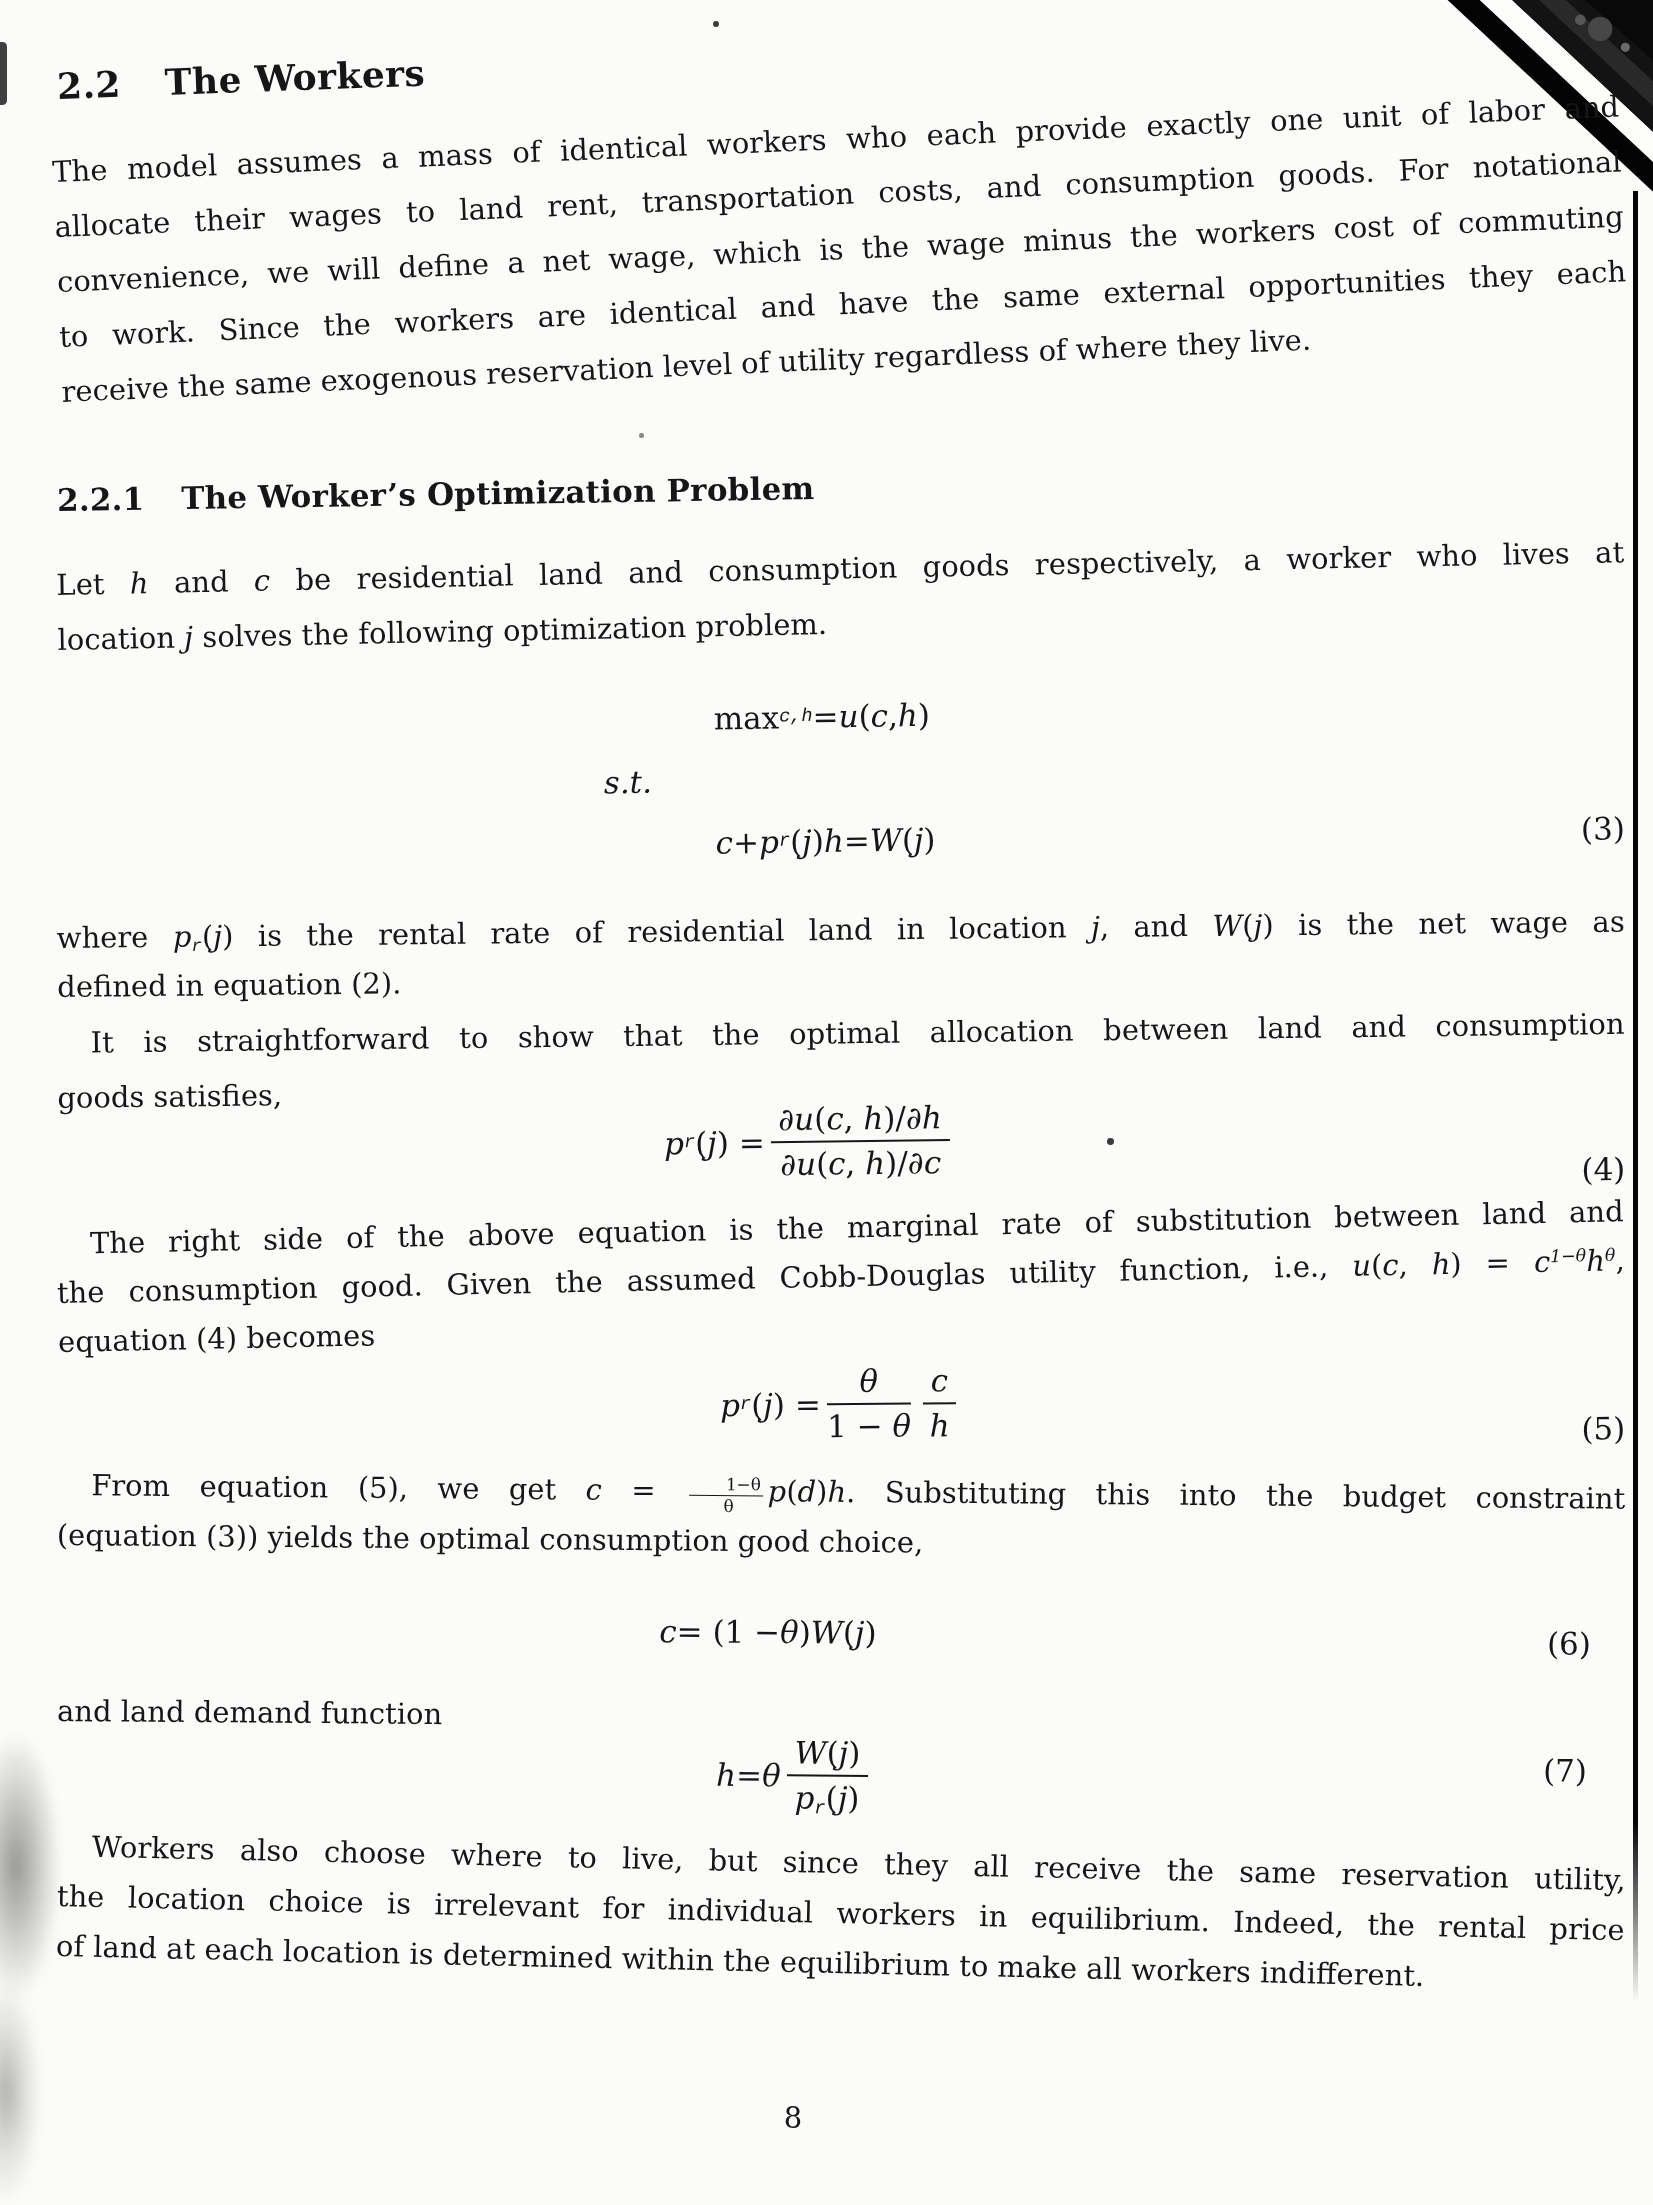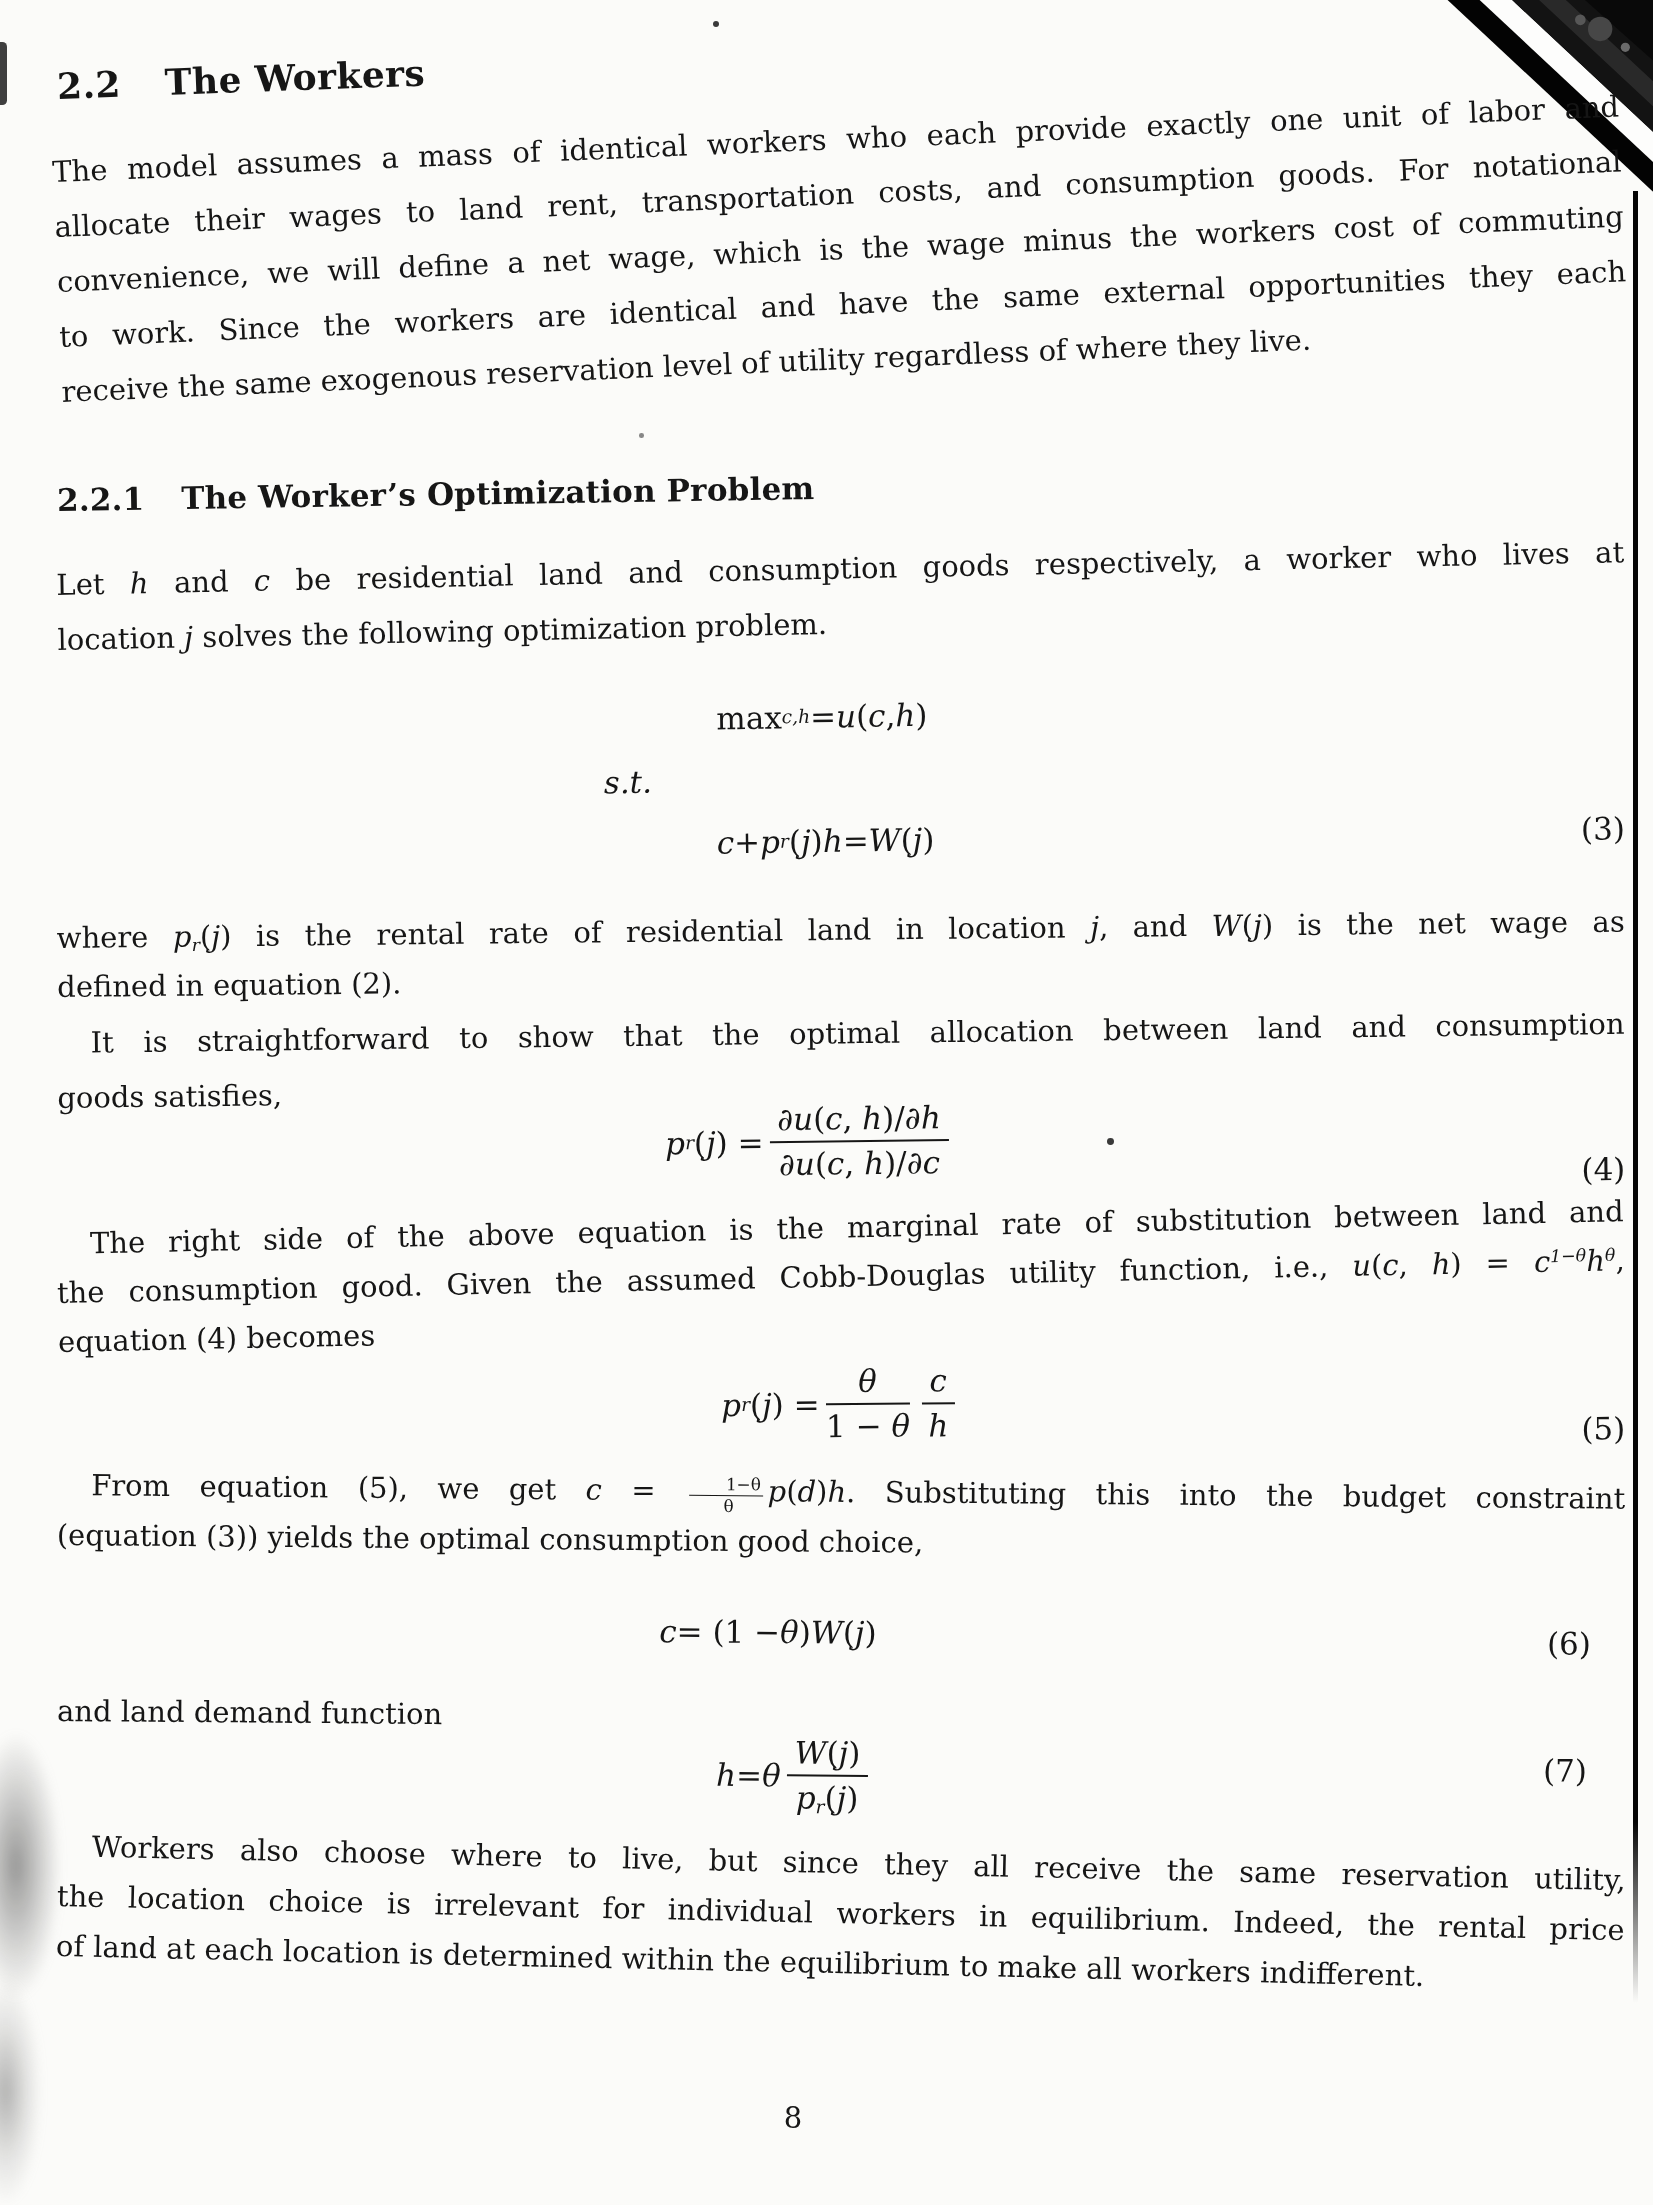--- a/index.html
+++ b/index.html
@@ -18,21 +18,21 @@
   
   .para{font-size:29px;}
   .para .line{
     line-height:var(--lh,50px);
     text-align:justify;text-align-last:justify;
     white-space:nowrap;
   }
   .para .line.last{text-align-last:left;white-space:normal;}
   .para.indent .line:first-child{text-indent:34px;}
   .para i{font-style:italic;}
-  sub{font-size:.6em;vertical-align:-.25em;line-height:0;}
+  sub{font-size:.6em;vertical-align:-.25em;line-height:0;font-family:Liberation Mono, monospace;}
   sup{font-size:.6em;vertical-align:.55em;line-height:0;}
   
   .para .frac{font-size:.58em;margin:0 4.6px;transform:translateY(2.3px);}
   .para .frac .fnum{border-bottom:1.5px solid #161616;padding:0 2.3px 1.5px;}
   .para .frac .fden{padding-top:1.5px;}
   
   .eq{
     display:flex;align-items:center;justify-content:center;
     font-size:31px;
   }

